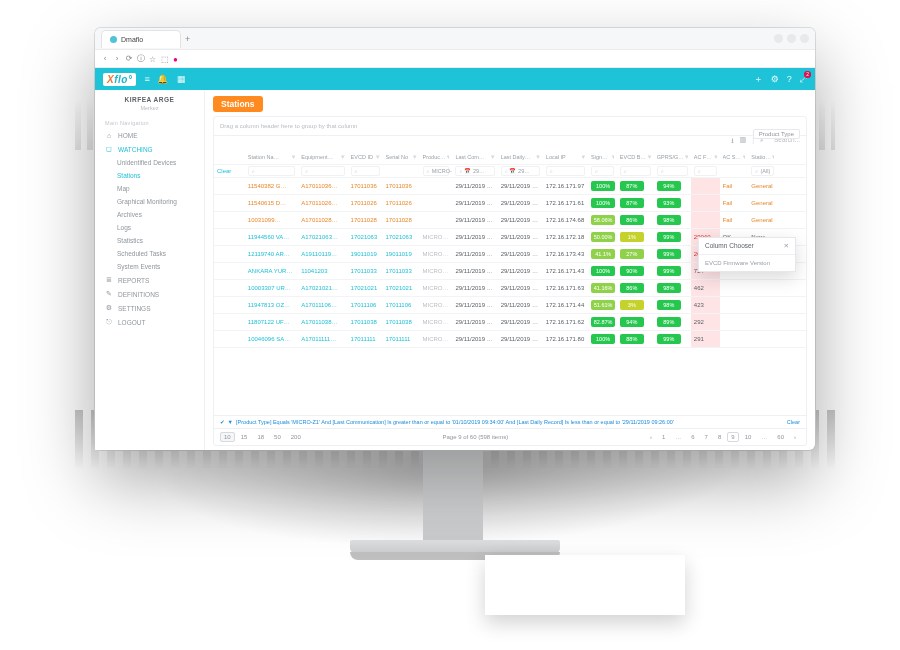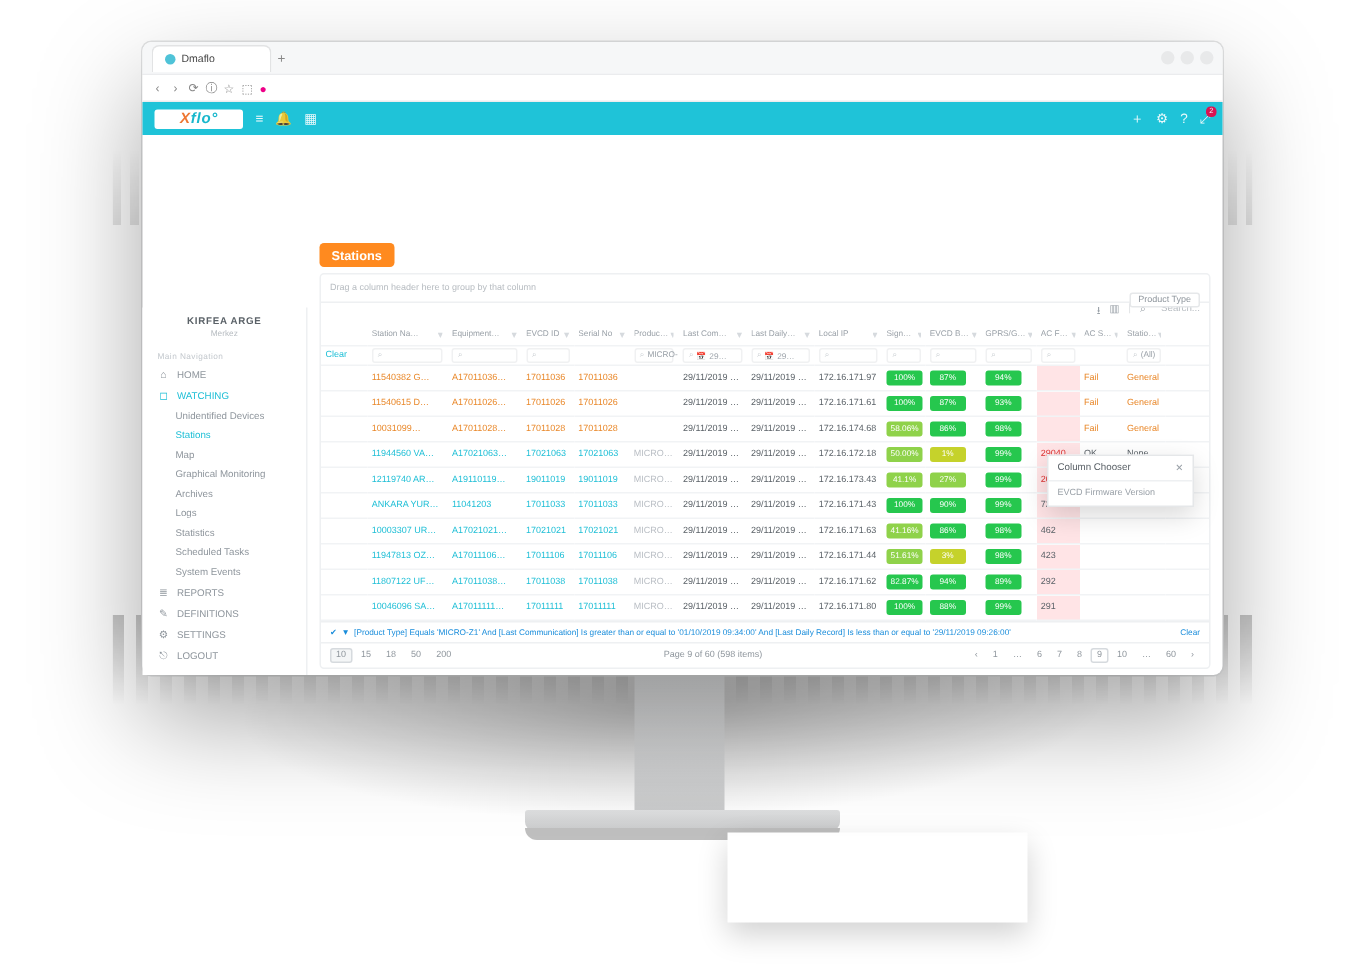--- a/index.html
+++ b/index.html
@@ -32,30 +32,30 @@
 
   .addr { height:18px; background:#fff; border-bottom:1px solid #ebecee; display:flex; align-items:center;
           padding:0 6px; gap:4px; }
   .nav-i { width:8px; text-align:center; color:#888; font-size:8px; }
   .url { flex:1; font-size:7px; color:#555; font-family:monospace; }
   .addr-icon { width:8px; height:8px; color:#888; font-size:8px; }
 
   
   .appbar { height:22px; background:#1fc3d8; display:flex; align-items:center; padding:0 8px; gap:8px; color:#fff; }
   .logo { font-weight:bold; font-style:italic; font-size:10px; letter-spacing:.5px;
-          background:#fff; color:#19b7cc; padding:1px 17px; border-radius:2px; }
+          background:#fff; color:#19b7cc; padding:1px 4px; border-radius:2px; }
   .logo b { color:#e73; }
   .bar-icon { font-size:9px; opacity:.9; }
   .bar-spacer { flex:1; }
   .bar-badge { position:relative; }
   .bar-badge .dot { position:absolute; top:-3px; right:-4px; background:#e04; color:#fff; font-size:5px;
                     padding:1px 2px; border-radius:3px; line-height:1; }
 
   
-  .appbody { display:flex; height:calc(100% - 62px);align-items:flex-end; }
+  .appbody { display:flex; height:calc(100% - 62px); }
   .sidebar { width:110px; background:#fff; border-right:1px solid #eef0f2; padding:6px 0;
              font-size:6.5px; color:#9aa1a8; }
   .org { text-align:center; font-size:6.5px; color:#5b6268; font-weight:bold; letter-spacing:.5px; margin-bottom:2px;}
   .orgsub { text-align:center; font-size:5.5px; color:#b7bcc1; margin-bottom:6px; }
   .navhead { padding:3px 10px; font-size:5.5px; color:#c3c8cd; letter-spacing:.3px; }
   .sb-item { display:flex; align-items:center; gap:5px; padding:3px 10px; cursor:pointer; color:#8f969d; }
   .sb-item.l2 { padding-left:22px; }
   .sb-item.active { color:#1fbfd6; }
   .sb-ico { width:8px; font-size:7px; text-align:center; }
 

